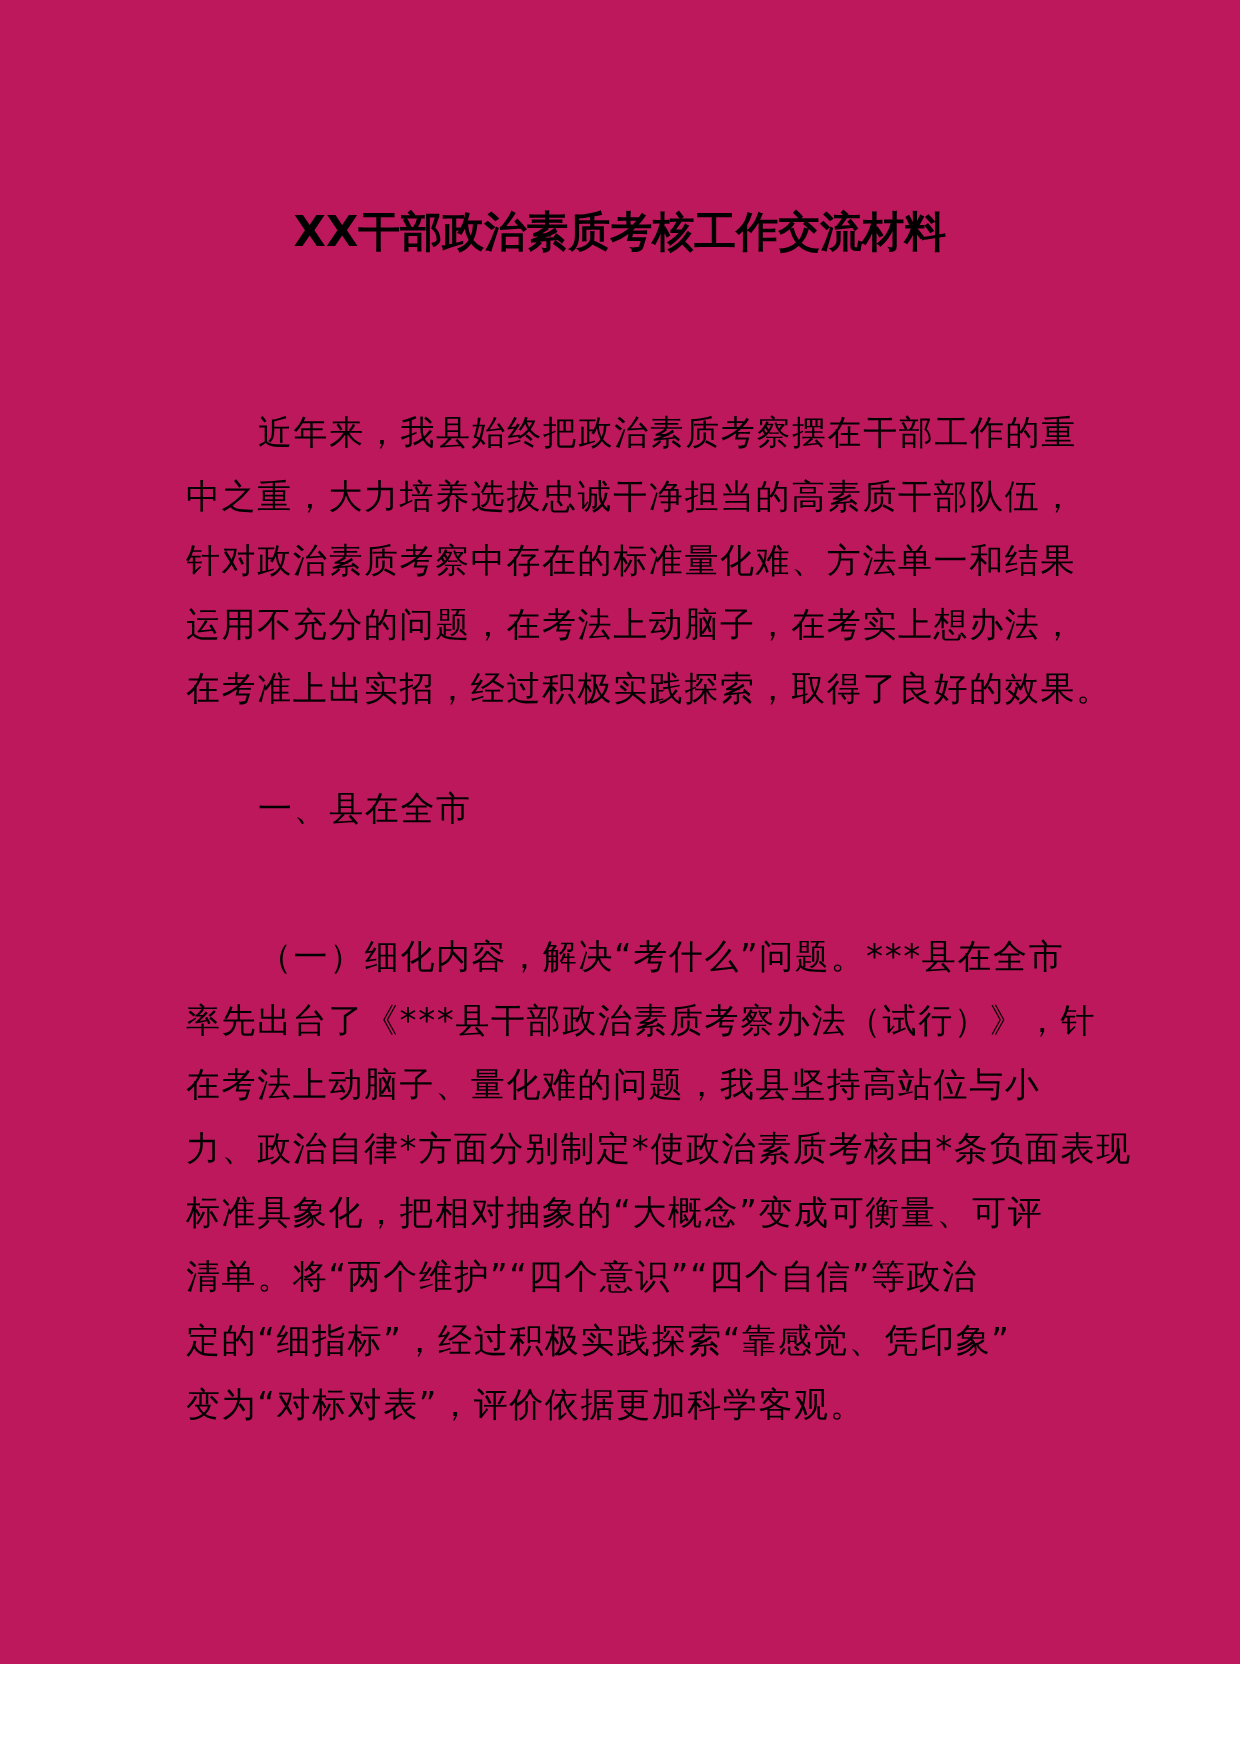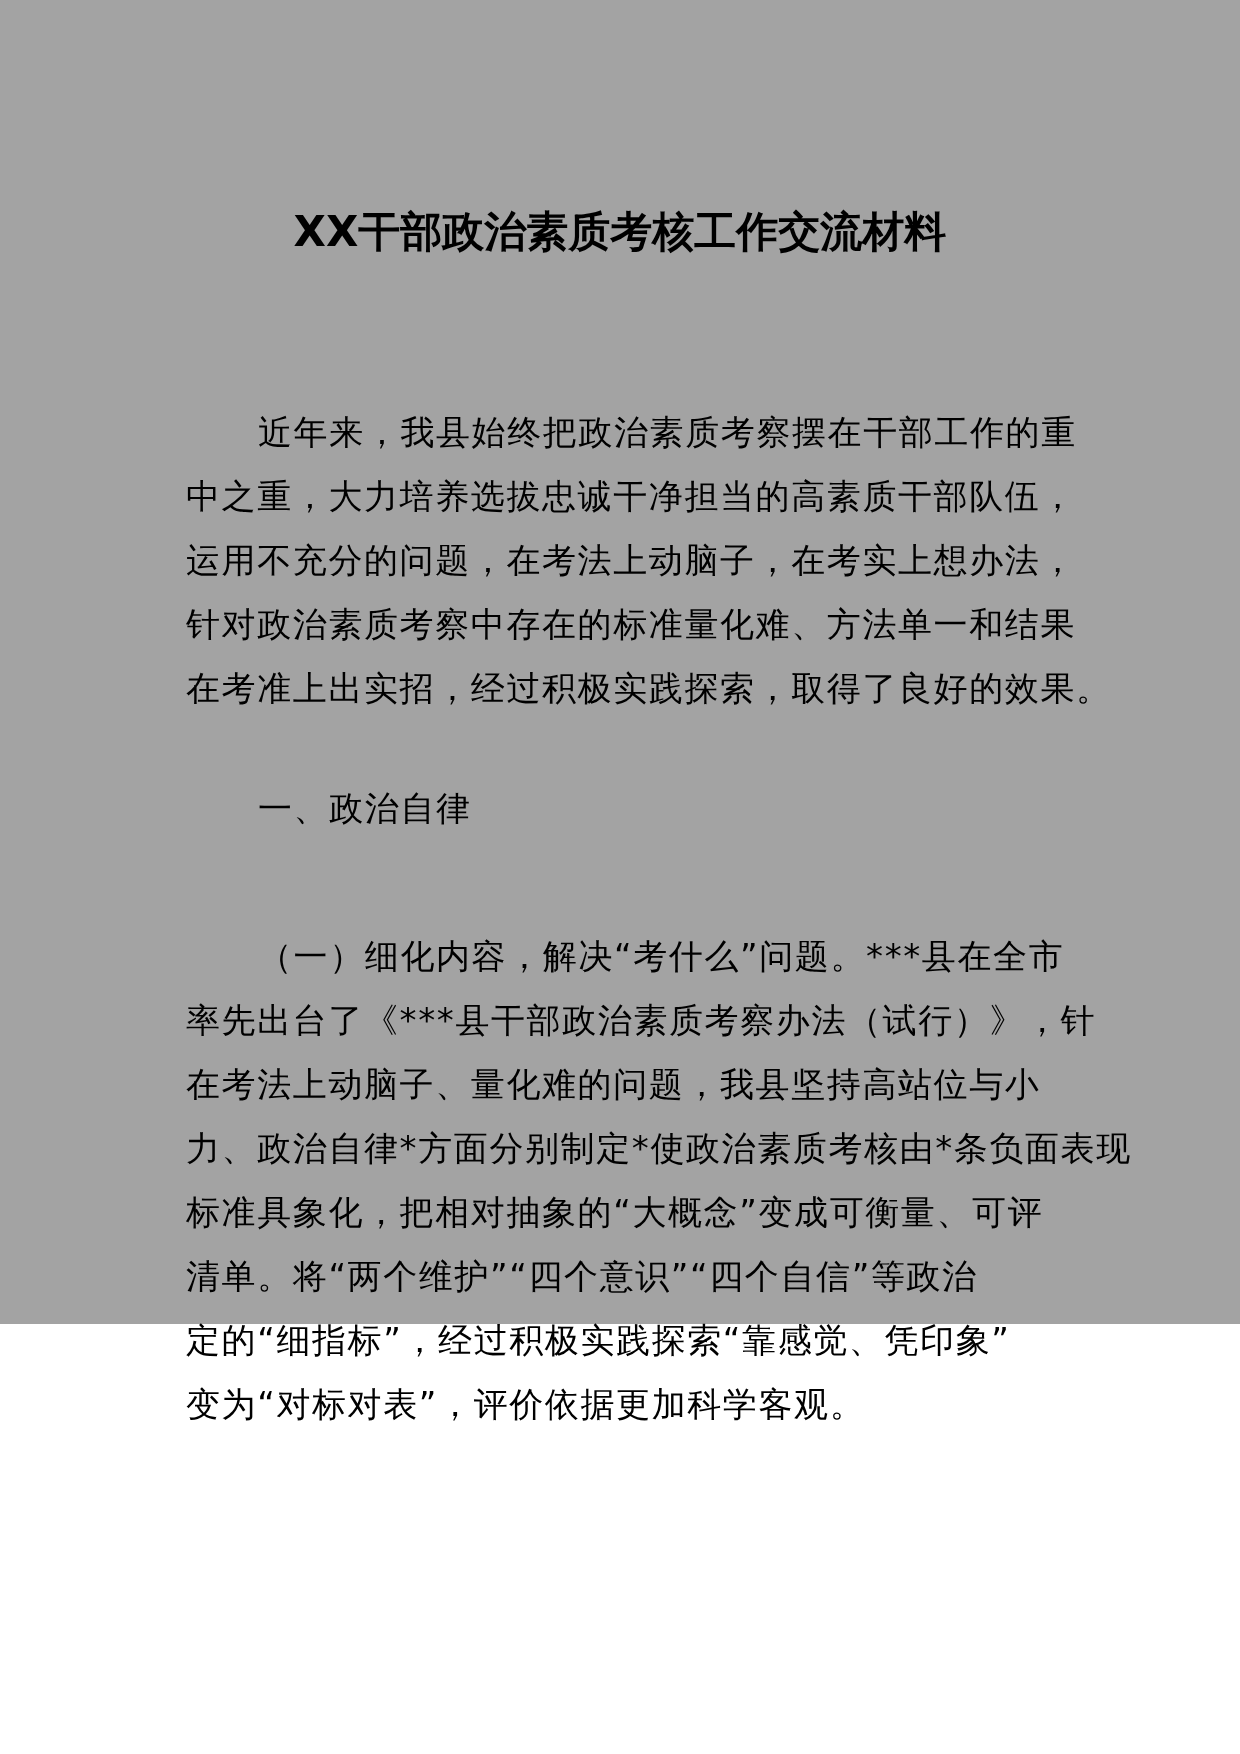--- a/index.html
+++ b/index.html
@@ -12,22 +12,22 @@
       height: 1754px;
       position: relative;
       overflow: hidden;
       font-family: "DejaVu Sans", "Liberation Sans", sans-serif;
       color: #000000;
     }
     .page {
       position: absolute;
       left: 0; top: 0;
       width: 1240px;
-      height: 1324px;
-      background: #a3a3a3;
+      height: 1664px;
+      background: #be185d;
     }
     .title {
       position: absolute;
       left: 0;
       width: 1240px;
       top: 204px;
       text-align: center;
       font-size: 42px;
       font-weight: bold;
       line-height: 56px;
@@ -57,27 +57,27 @@
 </head>
 <body>
 
 <div class="page">
 
   <div class="title">XX干部政治素质考核工作交流材料</div>
 
   <div class="body-block" id="para-intro">
     <span class="line indent">近年来，我县始终把政治素质考察摆在干部工作的重</span>
     <span class="line">中之重，大力培养选拔忠诚干净担当的高素质干部队伍，</span>
+    <span class="line">针对政治素质考察中存在的标准量化难、方法单一和结果</span>
     <span class="line">运用不充分的问题，在考法上动脑子，在考实上想办法，</span>
-    <span class="line">针对政治素质考察中存在的标准量化难、方法单一和结果</span>
     <span class="line">在考准上出实招，经过积极实践探索，取得了良好的效果。</span>
   </div>
 
   <div class="body-block" id="heading-1">
-    <span class="line indent">一、政治自律</span>
+    <span class="line indent">一、县在全市</span>
   </div>
 
   <div class="body-block" id="para-1">
     <span class="line indent">（一）细化内容，解决“考什么”问题。***县在全市</span>
     <span class="line">率先出台了《***县干部政治素质考察办法（试行）》，针</span>
     <span class="line">在考法上动脑子、量化难的问题，我县坚持高站位与小</span>
     <span class="line">力、政治自律*方面分别制定*使政治素质考核由*条负面表现</span>
     <span class="line">标准具象化，把相对抽象的“大概念”变成可衡量、可评</span>
     <span class="line">清单。将“两个维护”“四个意识”“四个自信”等政治</span>
     <span class="line">定的“细指标”，经过积极实践探索“靠感觉、凭印象”</span>

